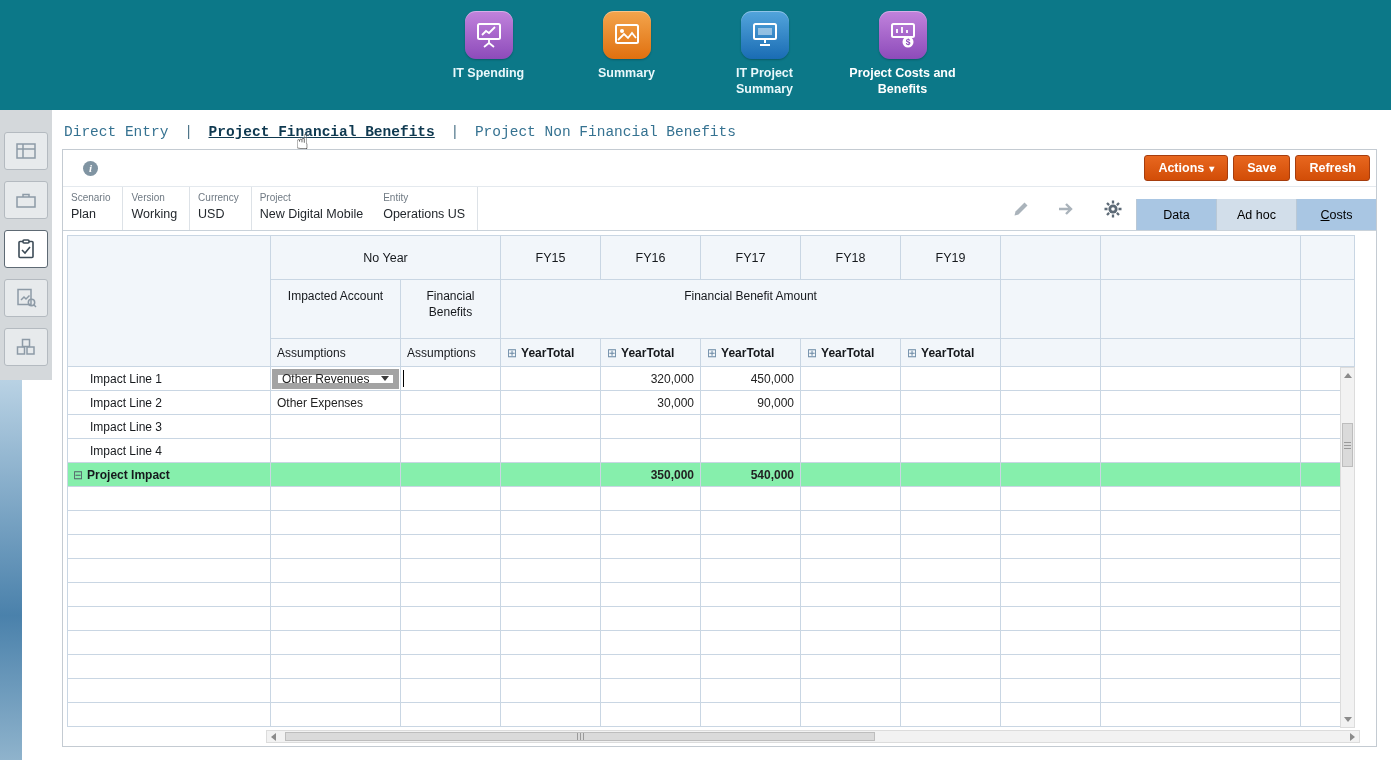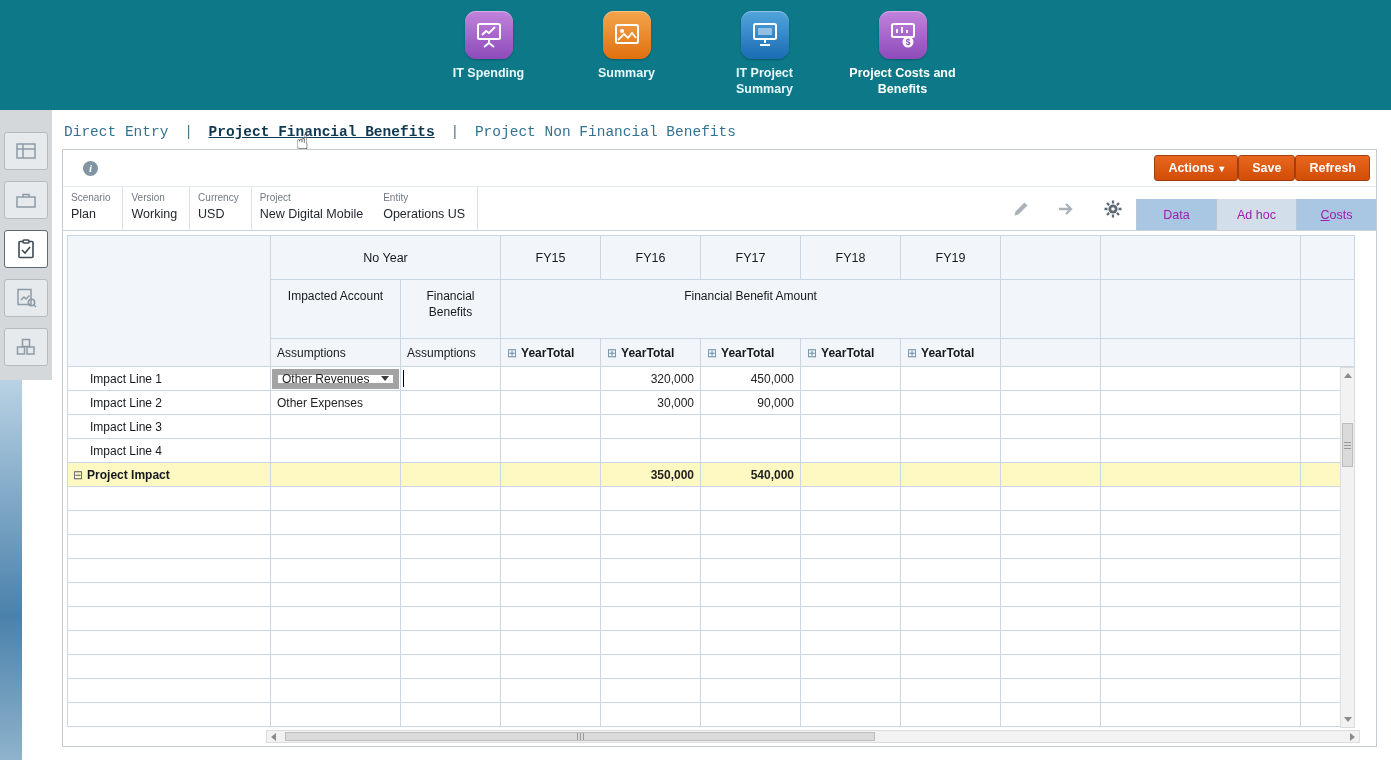--- a/index.html
+++ b/index.html
@@ -38,35 +38,35 @@
   .cursor-hand { position:absolute; left:232px; top:6px; font-size:21px; color:#111;
     text-shadow:0 0 2px #fff, 0 0 2px #fff; pointer-events:none; }
 
   
   .panel { border:1px solid #c4cbd2; background:#fff; height:598px; position:relative; }
 
   .toolbar { height:36px; display:flex; align-items:center; padding:0 6px 0 20px; }
   .info-circle { width:15px; height:15px; border-radius:50%; background:#8094a2; color:#fff;
     font-family:"Liberation Serif", serif; font-style:italic; font-weight:bold; font-size:11px;
     display:flex; align-items:center; justify-content:center; cursor:pointer; }
-  .toolbar-right { margin-left:auto; display:flex; }
+  .toolbar-right { margin-left:auto; display:flex; gap:5px; }
   .btn-orange { background:linear-gradient(#e8671f,#d24d07); border:1px solid #a63d0e; border-radius:3px;
     color:#fff; font-weight:bold; font-size:12.5px; height:26px; padding:0 13px; cursor:pointer;
     display:flex; align-items:center; gap:5px; font-family:"Liberation Sans",sans-serif; }
   .btn-caret { font-size:10px; }
 
   
   .pov { height:45px; border-top:1px solid #e4e9ee; border-bottom:1px solid #c9d2da; display:flex; align-items:stretch; }
   .dim { border-right:1px solid #dde2e7; padding:5px 12px 0 8px; cursor:pointer; }
   .dim-label { font-size:10px; color:#6f7983; }
   .dim-value { font-size:12.5px; color:#23282d; margin-top:4px; white-space:nowrap; }
   .pov-spacer { flex:1; }
   .pov-iconbtn { width:46px; display:flex; align-items:center; justify-content:center; cursor:pointer; }
   .pov-tab { width:80px; display:flex; align-items:center; justify-content:center;
-    border-left:1px solid #b9c8d6; font-size:12.5px; color:#a21caf; cursor:pointer;margin-top:12px; }
+    border-left:1px solid #b9c8d6; font-size:12.5px; color:#000000; cursor:pointer;margin-top:12px; }
   .pov-tab.blue { background:#a9c6e3; }
   .pov-tab.light { background:#d2deea; }
   .tab-label { display:block; }
   .pov-tab.fmt .tab-label::first-letter { text-decoration:underline; }
 
   
   .grid-wrap { position:relative; margin:4px 0 0 4px; width:1288px; }
   table.grid { border-collapse:collapse; table-layout:fixed; width:1287px; }
   .grid th, .grid td { border:1px solid #c9d6e3; overflow:hidden; white-space:nowrap;
     font-size:12px; font-weight:normal; padding:0 6px; }
@@ -75,21 +75,21 @@
   .hr2 th { height:59px; vertical-align:top; padding-top:9px; text-align:center; }
   .hr2 th.wrap { white-space:normal; line-height:1.3; }
   .hr3 th { height:28px; text-align:left; }
   .hr3 th.yt { font-weight:bold; }
   .expand-glyph { color:#6b8aa5; font-size:12px; margin-right:4px; font-weight:normal; }
   .collapse-glyph { color:#55606a; font-size:12px; margin-right:4px; font-weight:normal; }
 
   .grid tbody td { height:24px; background:#fff; }
   td.rowhead { background:#f6f7f8; padding-left:22px; color:#16191d; }
   td.num { text-align:right; }
-  tr.total td { background:#fef9c3; font-weight:bold; }
+  tr.total td { background:#86efac; font-weight:bold; }
   tr.total td.rowhead { padding-left:5px; }
 
   td.acct-cell { padding:0; position:relative; overflow:visible; }
   .dropdown { height:20px; margin:1px; border:6px solid #a3a3a3; background:#fff; display:flex;
     align-items:center; padding:0 4px; cursor:pointer; position:relative; }
   .dd-arrow { margin-left:auto; width:0; height:0; border-left:4px solid transparent;
     border-right:4px solid transparent; border-top:5px solid #3a3a3a; }
   .text-caret { position:absolute; right:-4px; top:3px; width:1.5px; height:17px; background:#000; }
   .plain-acct { padding-left:6px; }
 

